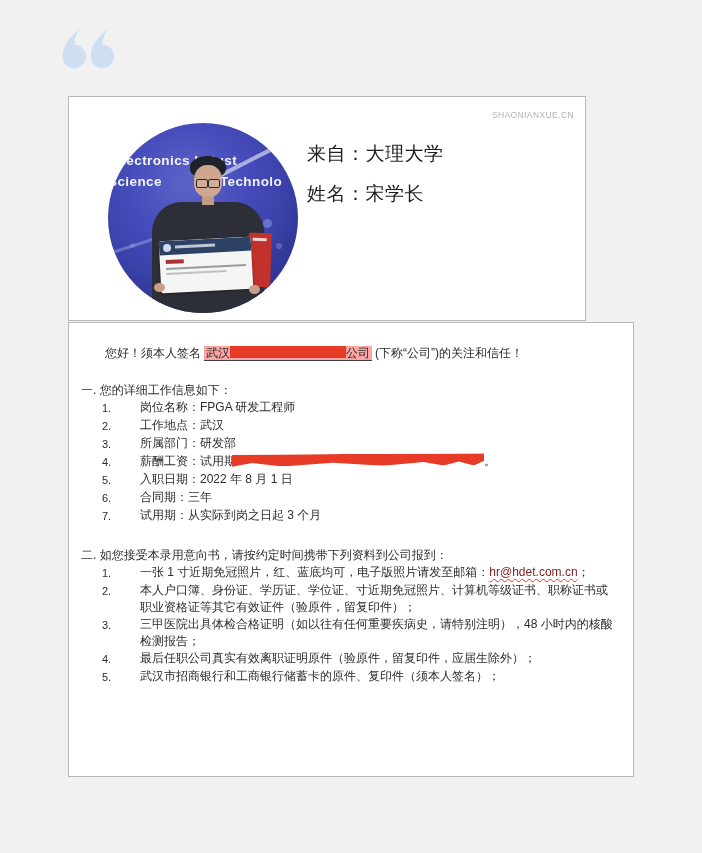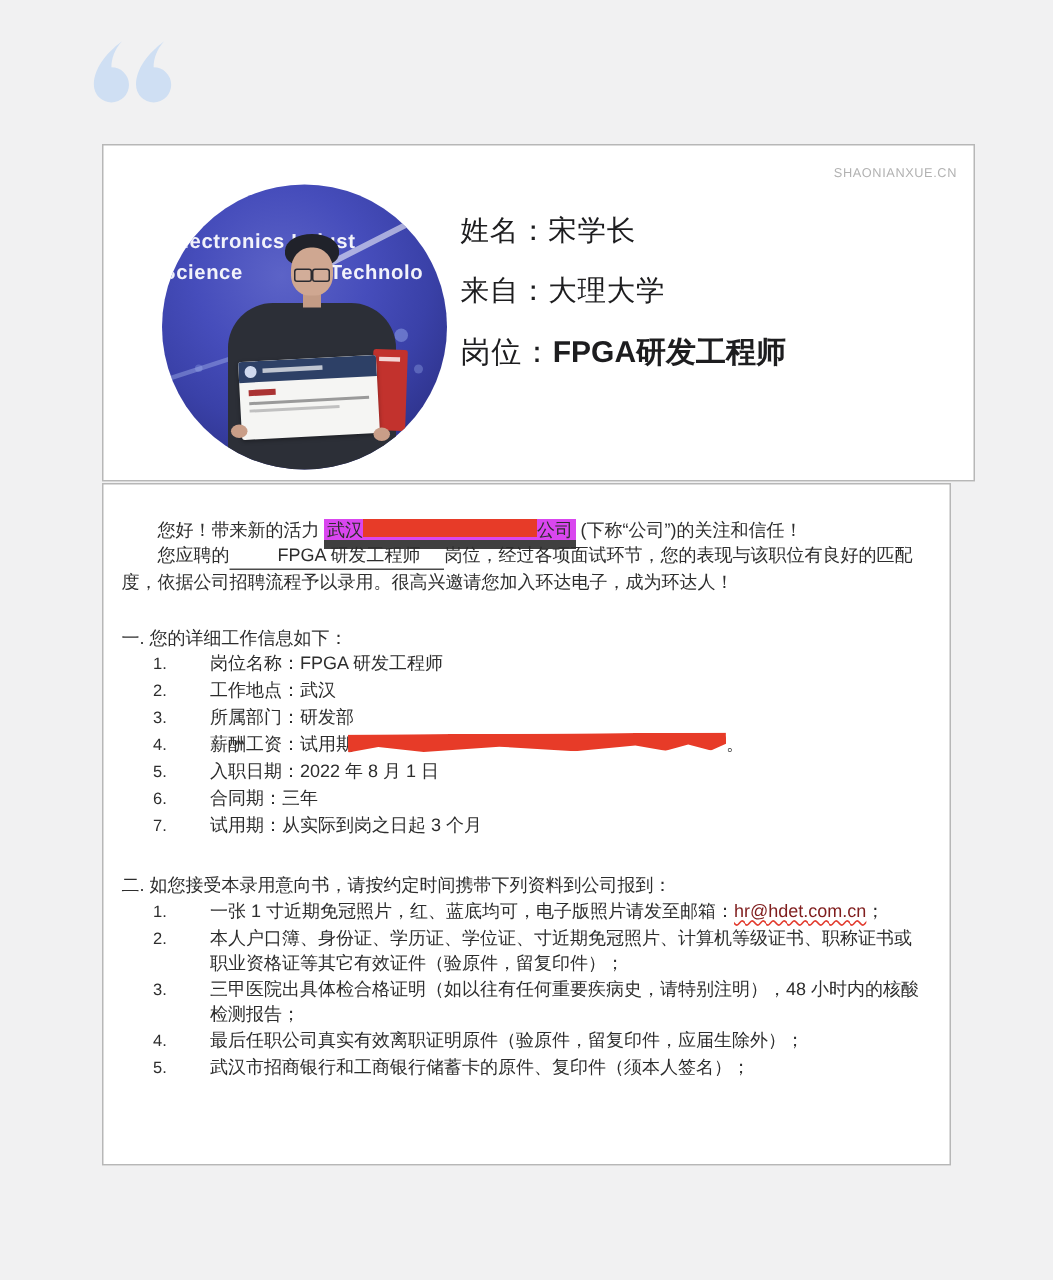--- a/index.html
+++ b/index.html
@@ -9,21 +9,21 @@
   .page {
     position:relative; width:702px; height:853px;
     background:#f1f1f2; overflow:hidden; margin:0 auto;
   }
 
   
   .quote-wrap { position:absolute; left:56px; top:24px; width:60px; height:52px; }
 
   
   .card { position:absolute; background:#ffffff; border:1px solid #b7b7b7; }
-  .card-profile { left:68px; top:96px; width:582px; height:225px; }
+  .card-profile { left:68px; top:96px; width:518px; height:225px; }
 
   .watermark {
     position:absolute; top:13px; right:11px;
     font-size:8.5px; letter-spacing:.4px; color:#b2b2b2;
   }
 
   .photo {
     position:absolute; left:39px; top:26px; width:190px; height:190px;
     border-radius:50%; overflow:hidden;
     background:radial-gradient(circle at 42% 32%, #5c63c7 0%, #464dbb 34%, #3a41a8 58%, #2f348e 78%, #262a6f 100%);
@@ -84,21 +84,21 @@
     padding:6px 12px 0 12px; color:#2d2d2d; font-size:12px; line-height:17px; }
   .ind { text-indent:2em; }
   .uline { border-bottom:1px solid #4a4a4a; }
   .sal-name { display:inline-block; padding:0 26px 0 9px; }
   .redact { display:inline-block; background:#e73b28; vertical-align:-1px; }
   .redact.name { width:37px; height:13px; margin-left:2px; }
   .redact.comp { width:116px; height:12px; vertical-align:-1px; }
   .redact.salary { width:252px; height:12px; margin-left:-4px; vertical-align:-1px;
     transform:rotate(-.3deg);
     clip-path:polygon(0 0,100% 0,100% 62%,96% 100%,90% 66%,84% 100%,76% 70%,60% 100%,40% 72%,20% 100%,8% 70%,0 100%); }
-  .company { background:#d946ef; border-bottom:6px solid #404040; padding:0 2px; margin:3px 3px; }
+  .company { background:#fca5a5; border-bottom:1px solid #404040; padding:0 2px; margin:3px 3px; }
   .pos-uline { border-bottom:1px solid #4a4a4a; display:inline-block; padding:0 16px 0 8px; }
   .gap16 { height:16px; } .gap20 { height:20px; } .gap22 { height:22px; }
   .items { margin-left:21px; margin-right:6px; }
   .li { display:flex; }
   .li .num { flex:none; width:27px; font-size:11px; padding-top:1px; color:#2d2d2d; }
   .li .txt { flex:1;margin-left:11px; }
   .email { color:#7f1d1d; text-decoration:underline; text-decoration-style:wavy;
     text-decoration-color:#e23b2e; text-decoration-thickness:1px; text-underline-offset:2px; }
 </style>
 </head>
@@ -135,39 +135,35 @@
         <div class="band"></div>
         <div class="t1"></div>
         <div class="t2"></div>
         <div class="t3"></div>
       </div>
       <div class="handL"></div>
       <div class="handR"></div>
     </div>
 
     <div class="fields">
+      <div class="frow"><span>来自：</span><span class="fval">大理大学</span></div>
       <div class="frow"><span>姓名：</span><span class="fval">宋学长</span></div>
-      <div class="frow"><span>来自：</span><span class="fval">大理大学</span></div>
-      <div class="frow last"><span>岗位：</span><span class="fval">FPGA研发工程师</span></div>
     </div>
   </div>
 
   <div class="card card-letter">
 
 
     <div class="gap16"></div>
 
     <div class="ind">
-      <span>您好！带来新的活力</span><span class="company"><span>武汉</span><span class="redact comp"></span><span>公司</span></span><span>(下称“公司”)的关注和信任！</span>
-    </div>
-
-
-    <div class="ind">
-      <span>您应聘的</span><span class="pos-uline">FPGA 研发工程师</span><span>岗位，经过各项面试环节，您的表现与该职位有良好的匹配度，依据公司招聘流程予以录用。很高兴邀请您加入环达电子，成为环达人！</span>
-    </div>
+      <span>您好！须本人签名</span><span class="company"><span>武汉</span><span class="redact comp"></span><span>公司</span></span><span>(下称“公司”)的关注和信任！</span>
+    </div>
+
+
 
     <div class="gap20"></div>
 
     <div>一. 您的详细工作信息如下：</div>
     <div class="items">
       <div class="li">
           <span class="num">1.</span>
           <span class="txt">岗位名称：FPGA 研发工程师</span>
         </div>
       <div class="li">

